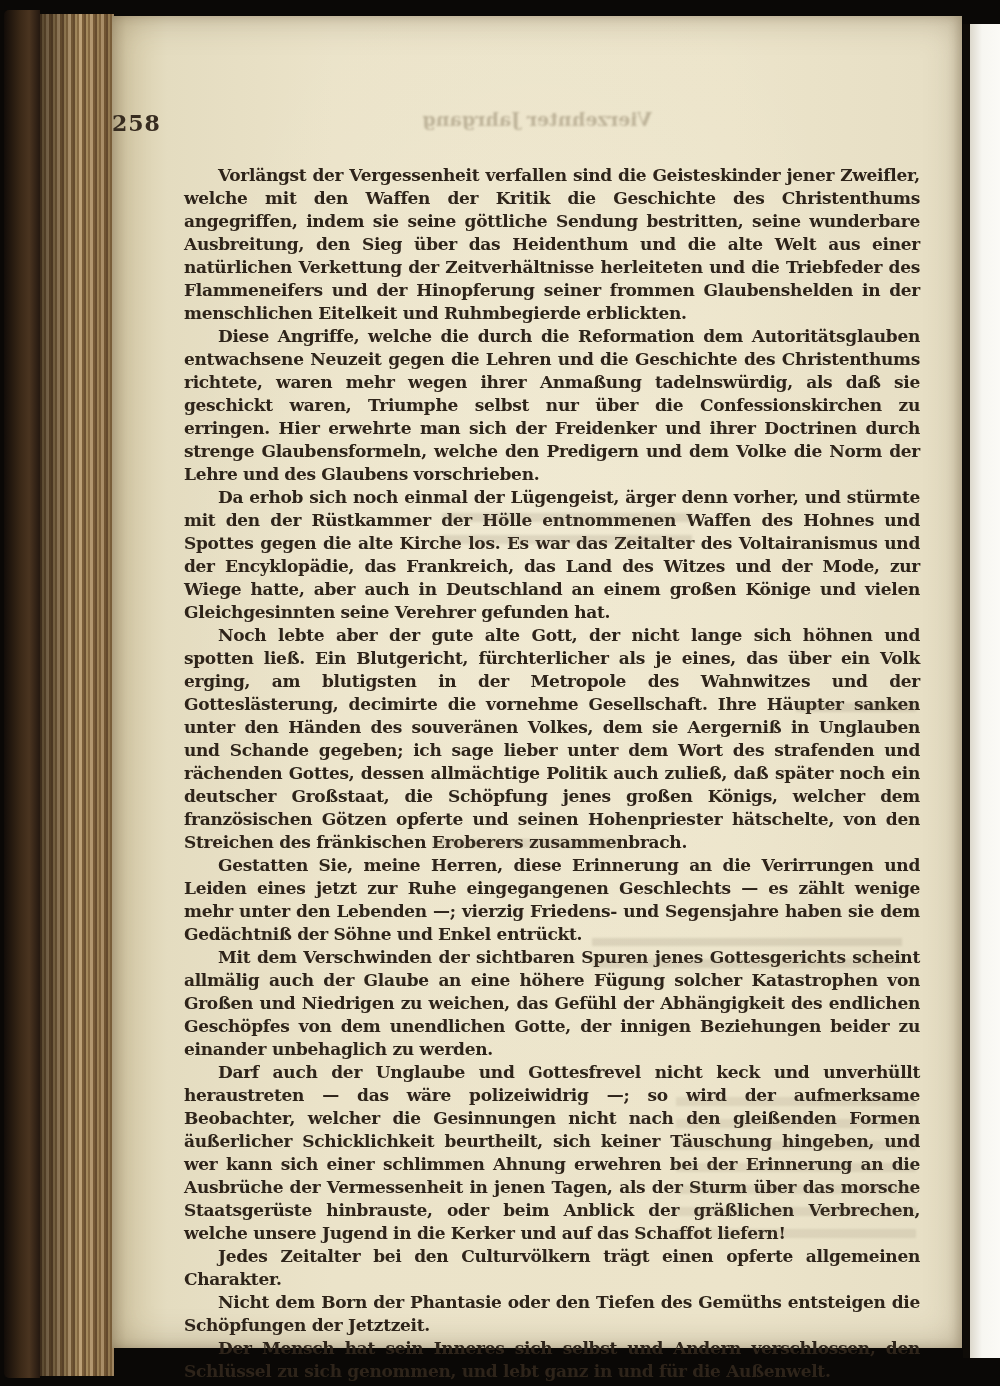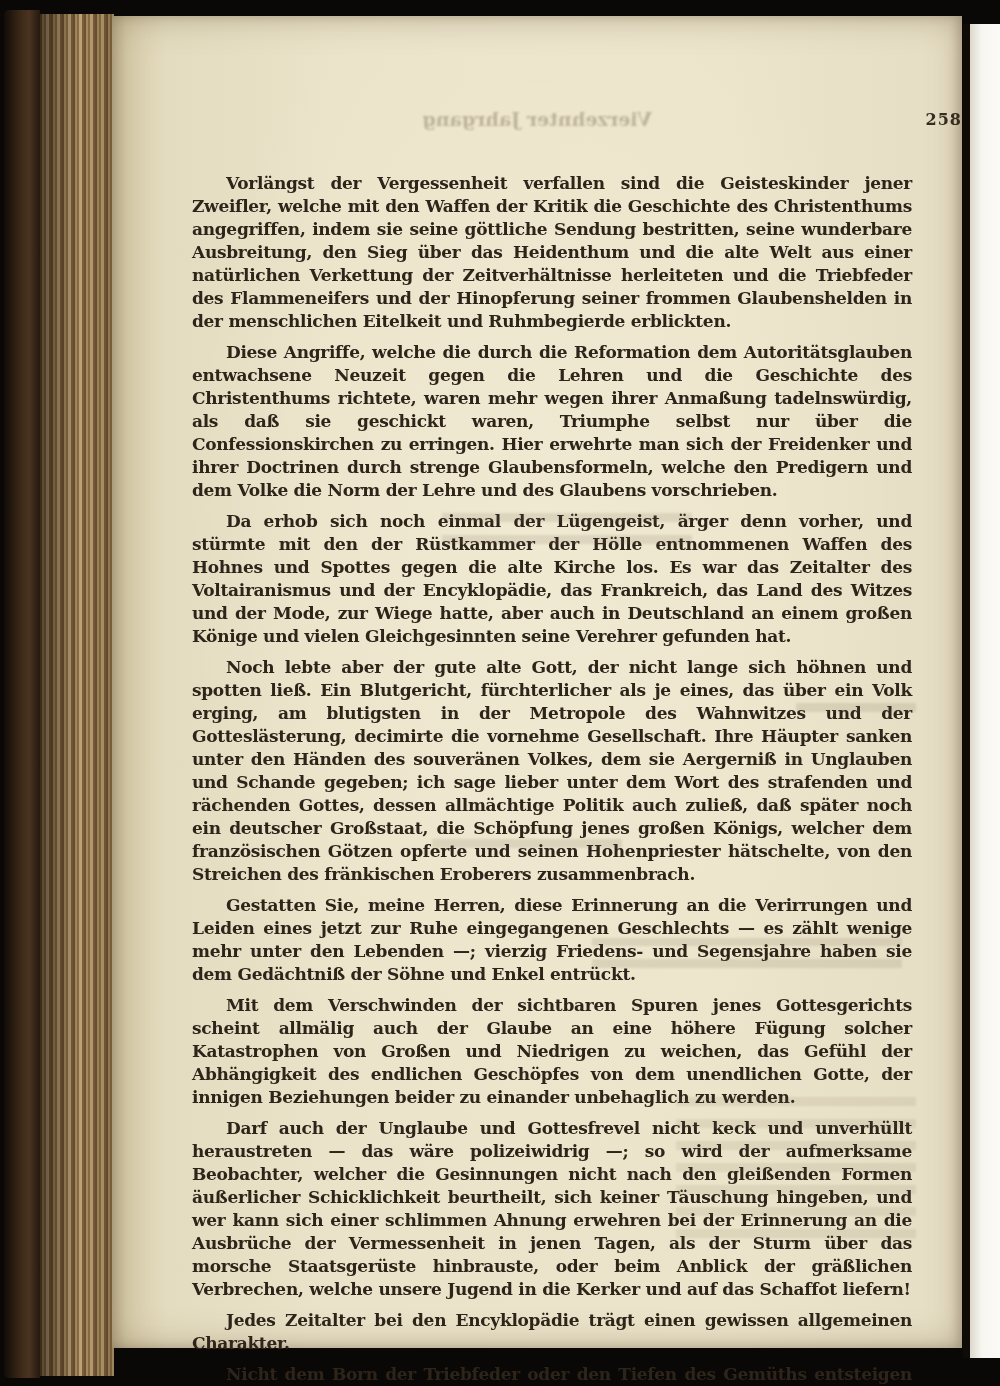--- a/index.html
+++ b/index.html
@@ -64,22 +64,22 @@
     bottom: 28px;
     width: 30px;
     background: linear-gradient(90deg, #dcd8cc 0%, #f7f6f1 40%, #fbfaf6 100%);
     border-left: 7px solid #0f0c08;
   }
   .page-number {
     position: absolute;
     top: 94px;
     left: 0;
     right: 0;
-    text-align: right;
-    font-size: 16px;
+    text-align: left;
+    font-size: 22px;
     font-weight: bold;
     letter-spacing: 1px;
     color: #372c20;
   }
   
   .ghost-header {
     position: absolute;
     top: 92px;
     left: 280px;
     width: 260px;
@@ -97,21 +97,21 @@
     left: 72px;
     right: 42px;
     color: #2e241a;
     font-size: 17px;
     font-weight: bold;
     line-height: 23px;
     letter-spacing: -0.3px;
     text-align: justify;
   }
   .text-block p {
-    margin: 8px;
+    margin: 0;
     text-indent: 34px;
   }
   
   .smudge {
     position: absolute;
     background: repeating-linear-gradient(0deg,
       rgba(105,95,72,0.14) 0px, rgba(105,95,72,0.14) 9px,
       rgba(0,0,0,0) 9px, rgba(0,0,0,0) 22px);
     filter: blur(1.2px);
     pointer-events: none;
@@ -135,22 +135,22 @@
     <div class="page-number">258</div>
 
     <div class="text-block">
       <p>Vorlängst der Vergessenheit verfallen sind die Geisteskinder jener Zweifler, welche mit den Waffen der Kritik die Geschichte des Christenthums angegriffen, indem sie seine göttliche Sendung bestritten, seine wunderbare Ausbreitung, den Sieg über das Heidenthum und die alte Welt aus einer natürlichen Verkettung der Zeitverhältnisse herleiteten und die Triebfeder des Flammeneifers und der Hinopferung seiner frommen Glaubenshelden in der menschlichen Eitelkeit und Ruhmbegierde erblickten.</p>
       <p>Diese Angriffe, welche die durch die Reformation dem Autoritätsglauben entwachsene Neuzeit gegen die Lehren und die Geschichte des Christenthums richtete, waren mehr wegen ihrer Anmaßung tadelnswürdig, als daß sie geschickt waren, Triumphe selbst nur über die Confessionskirchen zu erringen. Hier erwehrte man sich der Freidenker und ihrer Doctrinen durch strenge Glaubensformeln, welche den Predigern und dem Volke die Norm der Lehre und des Glaubens vorschrieben.</p>
       <p>Da erhob sich noch einmal der Lügengeist, ärger denn vorher, und stürmte mit den der Rüstkammer der Hölle entnommenen Waffen des Hohnes und Spottes gegen die alte Kirche los. Es war das Zeitalter des Voltairanismus und der Encyklopädie, das Frankreich, das Land des Witzes und der Mode, zur Wiege hatte, aber auch in Deutschland an einem großen Könige und vielen Gleichgesinnten seine Verehrer gefunden hat.</p>
       <p>Noch lebte aber der gute alte Gott, der nicht lange sich höhnen und spotten ließ. Ein Blutgericht, fürchterlicher als je eines, das über ein Volk erging, am blutigsten in der Metropole des Wahnwitzes und der Gotteslästerung, decimirte die vornehme Gesellschaft. Ihre Häupter sanken unter den Händen des souveränen Volkes, dem sie Aergerniß in Unglauben und Schande gegeben; ich sage lieber unter dem Wort des strafenden und rächenden Gottes, dessen allmächtige Politik auch zuließ, daß später noch ein deutscher Großstaat, die Schöpfung jenes großen Königs, welcher dem französischen Götzen opferte und seinen Hohenpriester hätschelte, von den Streichen des fränkischen Eroberers zusammenbrach.</p>
       <p>Gestatten Sie, meine Herren, diese Erinnerung an die Verirrungen und Leiden eines jetzt zur Ruhe eingegangenen Geschlechts — es zählt wenige mehr unter den Lebenden —; vierzig Friedens- und Segensjahre haben sie dem Gedächtniß der Söhne und Enkel entrückt.</p>
       <p>Mit dem Verschwinden der sichtbaren Spuren jenes Gottesgerichts scheint allmälig auch der Glaube an eine höhere Fügung solcher Katastrophen von Großen und Niedrigen zu weichen, das Gefühl der Abhängigkeit des endlichen Geschöpfes von dem unendlichen Gotte, der innigen Beziehungen beider zu einander unbehaglich zu werden.</p>
       <p>Darf auch der Unglaube und Gottesfrevel nicht keck und unverhüllt heraustreten — das wäre polizeiwidrig —; so wird der aufmerksame Beobachter, welcher die Gesinnungen nicht nach den gleißenden Formen äußerlicher Schicklichkeit beurtheilt, sich keiner Täuschung hingeben, und wer kann sich einer schlimmen Ahnung erwehren bei der Erinnerung an die Ausbrüche der Vermessenheit in jenen Tagen, als der Sturm über das morsche Staatsgerüste hinbrauste, oder beim Anblick der gräßlichen Verbrechen, welche unsere Jugend in die Kerker und auf das Schaffot liefern!</p>
-      <p>Jedes Zeitalter bei den Encyklopädie trägt einen gewissen allgemeinen Charakter.</p>
-      <p>Nicht dem Born der Triebfeder oder den Tiefen des Gemüths entsteigen die Schöpfungen der Jetztzeit.</p>
+      <p>Jedes Zeitalter bei den Culturvölkern trägt einen opferte allgemeinen Charakter.</p>
+      <p>Nicht dem Born der Phantasie oder den Tiefen des Gemüths entsteigen die Schöpfungen der Jetztzeit.</p>
       <p>Der Mensch hat sein Inneres sich selbst und Andern verschlossen, den Schlüssel zu sich genommen, und lebt ganz in und für die Außenwelt.</p>
 
     </div>
 
     <div class="smudge s1"></div>
     <div class="smudge s2"></div>
     <div class="smudge s3"></div>
     <div class="smudge s4"></div>
     <div class="smudge s5"></div>
   </div>

